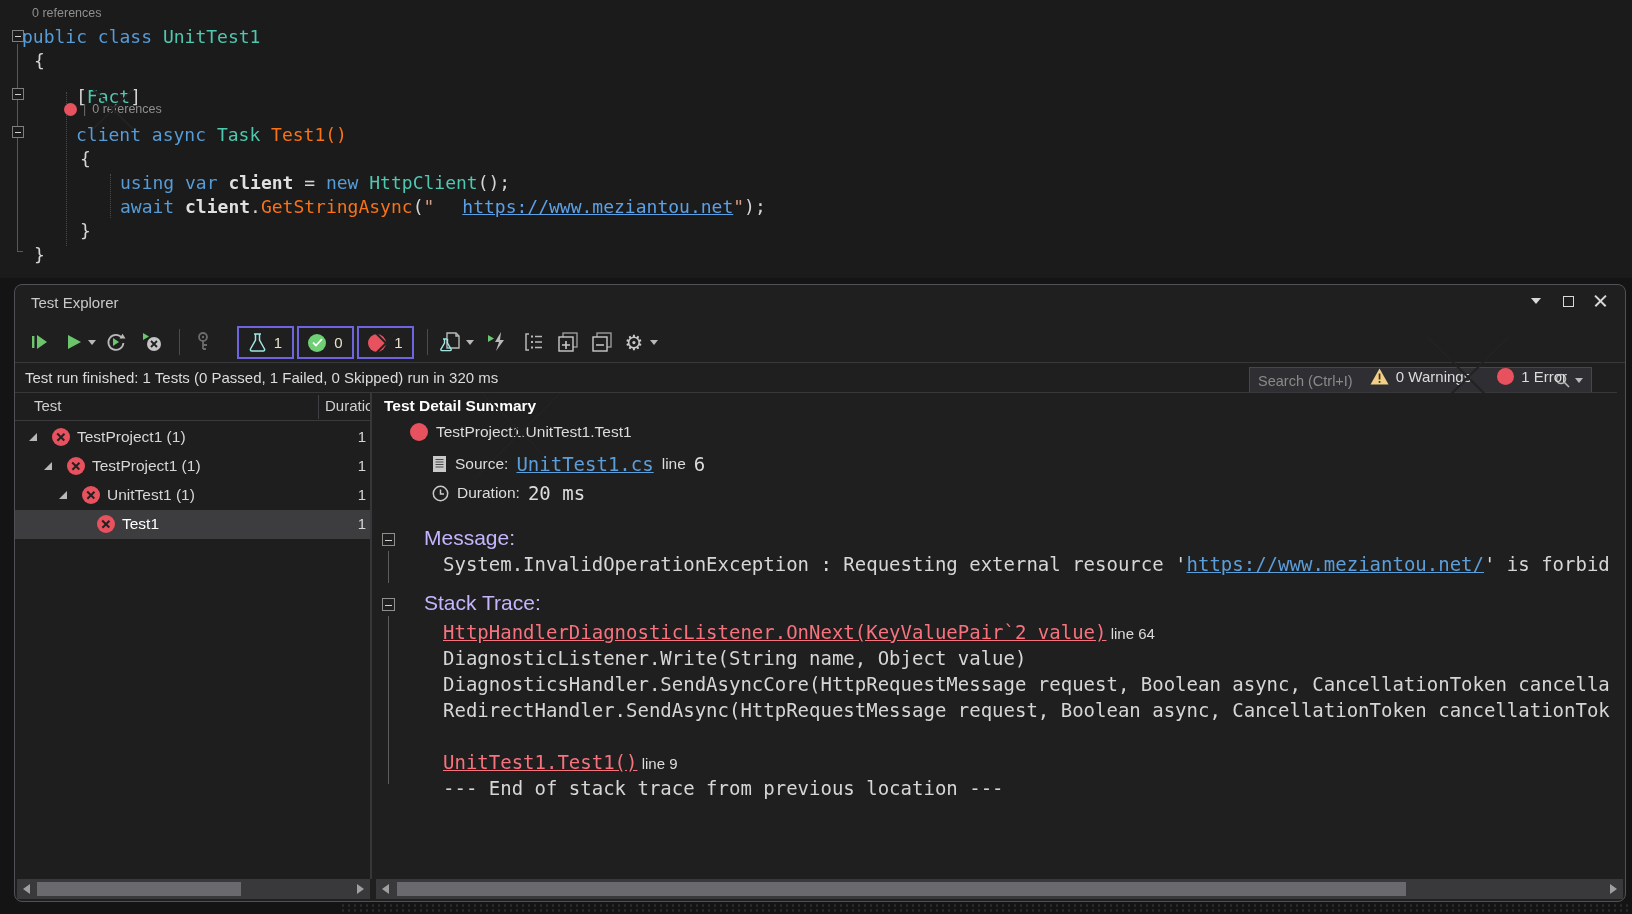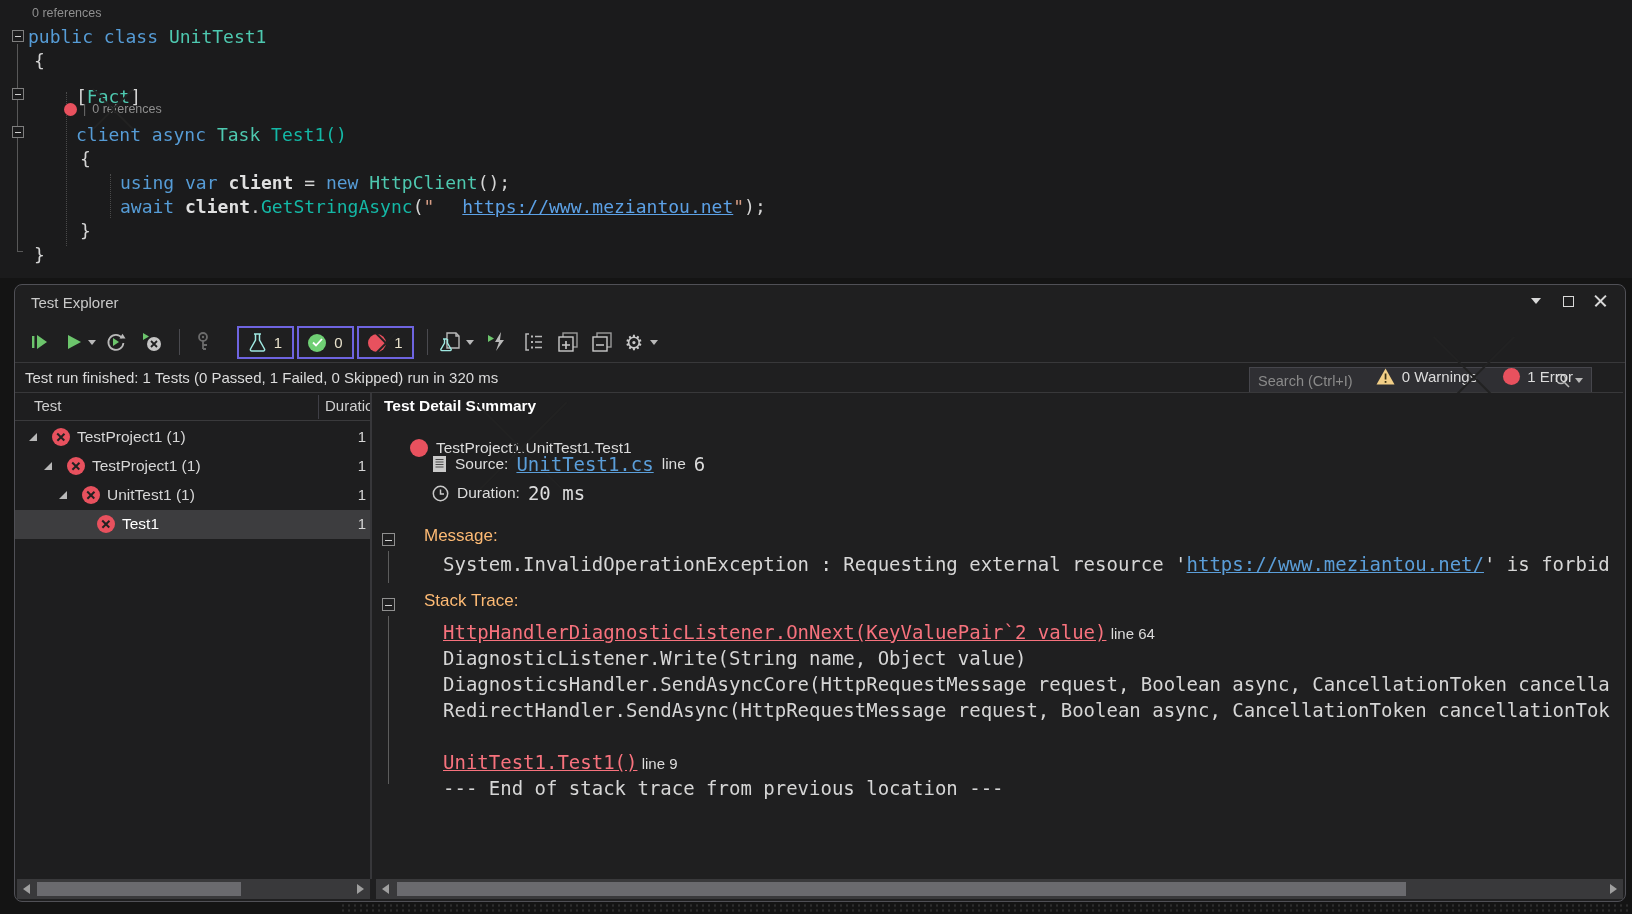--- a/index.html
+++ b/index.html
@@ -7,21 +7,21 @@
   #root {
     position:relative; width:1632px; height:914px; overflow:hidden;
     background:#141414;
     font-family:"Liberation Sans", sans-serif; color:#dcdcdc;
   }
 
   
   #editor { position:absolute; left:0; top:0; width:1632px; height:278px; background:#1b1b1c; }
   .cline { position:absolute; white-space:pre; font-family:"DejaVu Sans Mono", monospace; font-size:18px; line-height:22px; color:#d4d4d4; }
   .lens { position:absolute; font-size:12.5px; color:#8f8f8f; display:flex; align-items:center; gap:6px; }
-  .kw { color:#569cd6; } .typ { color:#4ec9b0; } .meth { color:#14b8a6; }
+  .kw { color:#569cd6; } .typ { color:#4ec9b0; } .meth { color:#f97316; }
   .str { color:#d69d85; } .idb { color:#e0e0e0; font-weight:600; } .pln { color:#d4d4d4; }
   .codelink { color:#5ca1e6; text-decoration:underline; cursor:pointer;margin-left:28px; }
   .foldbox { position:absolute; width:12px; height:12px; border:1px solid #7e7e7e; background:#1b1b1c; z-index:3; }
   .foldbox::after { content:""; position:absolute; left:2px; right:2px; top:50%; height:1px; background:#cfcfcf; }
   .gutline { position:absolute; width:1px; background:#585858; }
   .guttick { position:absolute; height:1px; background:#585858; }
   .iguide { position:absolute; width:0; border-left:1px dotted #4a4a4a; }
   .xbadge { position:absolute; border-radius:50%; background:#e8515e; }
   .xbadge::before,.xbadge::after { content:""; position:absolute; left:50%; top:50%; width:58%; height:1.7px; background:#222; }
   .xbadge::before { transform:translate(-50%,-50%) rotate(45deg); }
@@ -46,21 +46,21 @@
   .tbtn { position:absolute; top:8px; width:26px; height:26px; display:flex; align-items:center; justify-content:center; cursor:pointer; }
   .tsep { position:absolute; top:8px; width:1px; height:26px; background:#4a4a4f; }
   .ddch { width:0; height:0; border-left:4px solid transparent; border-right:4px solid transparent; border-top:5px solid #b9b9b9; }
   .cntbox { position:absolute; top:5px; height:33px; width:57px; border:2px solid #6e64e0; display:flex; align-items:center; justify-content:center; gap:8px; cursor:pointer; }
   .cntnum { font-size:15px; color:#e8e1cb; }
   .circ { width:18px; height:18px; border-radius:50%; display:flex; align-items:center; justify-content:center; flex:0 0 18px; }
   .searchbox { position:absolute; right:33px; top:46px; width:343px; height:27px; background:#2f2f33; border:1px solid #46464c; display:flex; align-items:center; }
   .searchbox input { flex:1; background:transparent; border:none; outline:none; color:#c8c8c8; font-size:14.5px; padding:0 8px; font-family:"Liberation Sans",sans-serif; }
   .searchbox input::placeholder { color:#8a8a8a; }
 
-  .infobar { position:absolute; left:0; top:78px; right:2px; height:30px; border-bottom:1px solid #38383a; font-size:15px; }
+  .infobar { position:absolute; left:0; top:78px; right:8px; height:30px; border-bottom:1px solid #38383a; font-size:15px; }
   .infotext { position:absolute; left:10px; top:6px; color:#dcdcdc; }
   .inforight { position:absolute; right:50px; top:5px; display:flex; align-items:center; gap:26px; }
   .ig { display:flex; align-items:center; gap:7px; font-size:15px; color:#dcdcdc; }
 
   .panes { position:absolute; left:0; top:108px; right:0; height:486px; }
   .lpane { position:absolute; left:0; top:0; width:355px; height:486px; overflow:hidden; background:#1e1e1f; }
   .vdivider { position:absolute; left:355px; top:0; width:2px; height:486px; background:#37373a; }
   .rpane { position:absolute; left:357px; top:0; right:0; height:486px; overflow:hidden; background:#1f1f20; }
 
   .phead { position:absolute; left:0; top:0; right:0; height:28px; border-bottom:1px solid #3a3a3c; font-size:15px; color:#cfcfcf; }
@@ -70,21 +70,21 @@
   .texp { position:absolute; top:9px; }
   .tlabel { position:absolute; top:5px; font-size:15.5px; color:#d6d6d6; }
   .tdur { position:absolute; right:4px; top:5px; font-size:15px; color:#d6d6d6; }
   .tbadge { position:absolute; top:5px; width:18px; height:18px; }
 
   .dtitle { position:absolute; left:12px; top:4px; font-size:15.5px; font-weight:bold; color:#fff; }
   .drow { position:absolute; display:flex; align-items:center; gap:8px; font-size:15.5px; color:#dcdcdc; }
   .dmono { font-family:"DejaVu Sans Mono", monospace; font-size:19px; }
   .blink { color:#5b9ed9; text-decoration:underline; cursor:pointer; }
   .rlink { color:#f7727d; text-decoration:underline; cursor:pointer; font-family:"DejaVu Sans Mono",monospace; font-size:19px; }
-  .slabel { position:absolute; left:52px; font-size:17px; color:#fdba74; }
+  .slabel { position:absolute; left:52px; font-size:21px; color:#c4b5fd; }
   .cbox { position:absolute; left:10px; width:13px; height:13px; border:1px solid #8f8f8f; cursor:pointer; }
   .cbox::after { content:""; position:absolute; left:2px; right:2px; top:50%; height:1px; background:#d0d0d0; }
   .cvline { position:absolute; left:16px; width:1px; background:#5c5c5c; }
   .sline { position:absolute; left:71px; white-space:pre; font-size:19px; line-height:26px; color:#d6d6d6; font-family:"DejaVu Sans Mono",monospace; }
   .lineref { font-family:"Liberation Sans",sans-serif; font-size:15px; color:#dcdcdc; }
 
   .sbrow { position:absolute; left:0; top:594px; right:0; height:20px; }
   .sbtrack { position:absolute; top:0; height:20px; background:#39393b; }
   .sbthumb { position:absolute; top:3px; height:14px; background:#6a6a6e; cursor:pointer; }
   .sbarr { position:absolute; top:5px; width:0; height:0; cursor:pointer; }
@@ -107,21 +107,21 @@
     <div class="foldbox" style="left:12px; top:30px;"></div>
     <div class="foldbox" style="left:12px; top:88px;"></div>
     <div class="foldbox" style="left:12px; top:126px;"></div>
     <div class="iguide" style="left:66px; top:92px; height:154px;"></div>
     <div class="iguide" style="left:110px; top:174px; height:44px;"></div>
 
     <div class="lens" style="left:32px; top:6px;">
       <span>0 references</span>
     </div>
 
-    <div class="cline" style="left:28px; top:26px;text-align:right;"><span class="kw">public class </span><span class="typ">UnitTest1</span></div>
+    <div class="cline" style="left:22px; top:26px;text-align:right;"><span class="kw">public class </span><span class="typ">UnitTest1</span></div>
     <div class="cline" style="left:34px; top:50px;"><span class="pln">{</span></div>
     <div class="cline" style="left:76px; top:86px;"><span class="pln">[</span><span class="typ">Fact</span><span class="pln">]</span></div>
 
     <div class="lens" style="left:64px; top:102px;">
       <span class="xbadge sm"></span>
       <span class="sep">|</span>
       <span>0 references</span>
     </div>
 
     <div class="cline" style="left:76px; top:124px;"><span class="kw">client async </span><span class="typ">Task </span><span class="meth">Test1()</span></div>
@@ -331,21 +331,21 @@
           <span class="tlabel" style="left:107px; color:#ffffff;">Test1</span>
           <span class="tdur">1</span>
         </div>
       </div>
 
       <div class="vdivider"></div>
 
       <div class="rpane">
         <span class="dtitle">Test Detail Summary</span>
 
-        <div class="drow" style="left:38px; top:30px;margin-top:16px;">
+        <div class="drow" style="left:38px; top:30px;">
           <span class="xbadge" style="position:static; width:18px; height:18px; flex:0 0 18px;"></span>
           <span>TestProject1.UnitTest1.Test1</span>
         </div>
 
         <div class="drow" style="left:60px; top:60px;">
           <svg width="15" height="18" viewBox="0 0 15 18">
             <rect x="1" y="1" width="13" height="16" fill="#c9c9c9"></rect>
             <path d="M3.5 4.5 h8 M3.5 7 h8 M3.5 9.5 h8 M3.5 12 h8" stroke="#4a4a4a" stroke-width="1.2"></path>
           </svg>
           <span>Source:</span>

